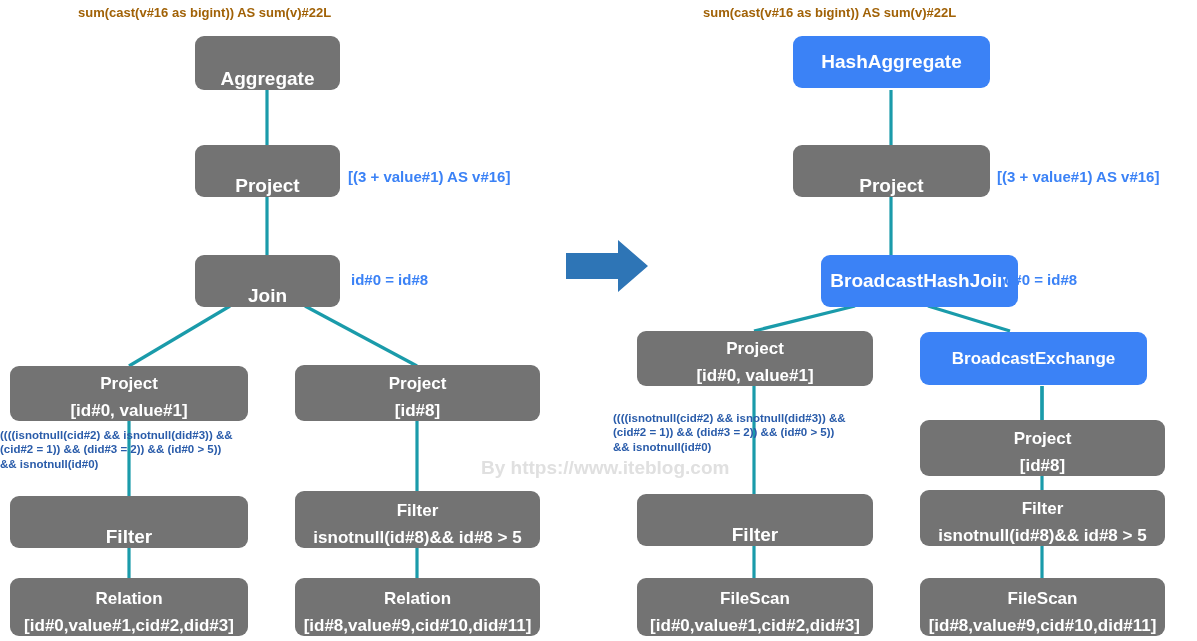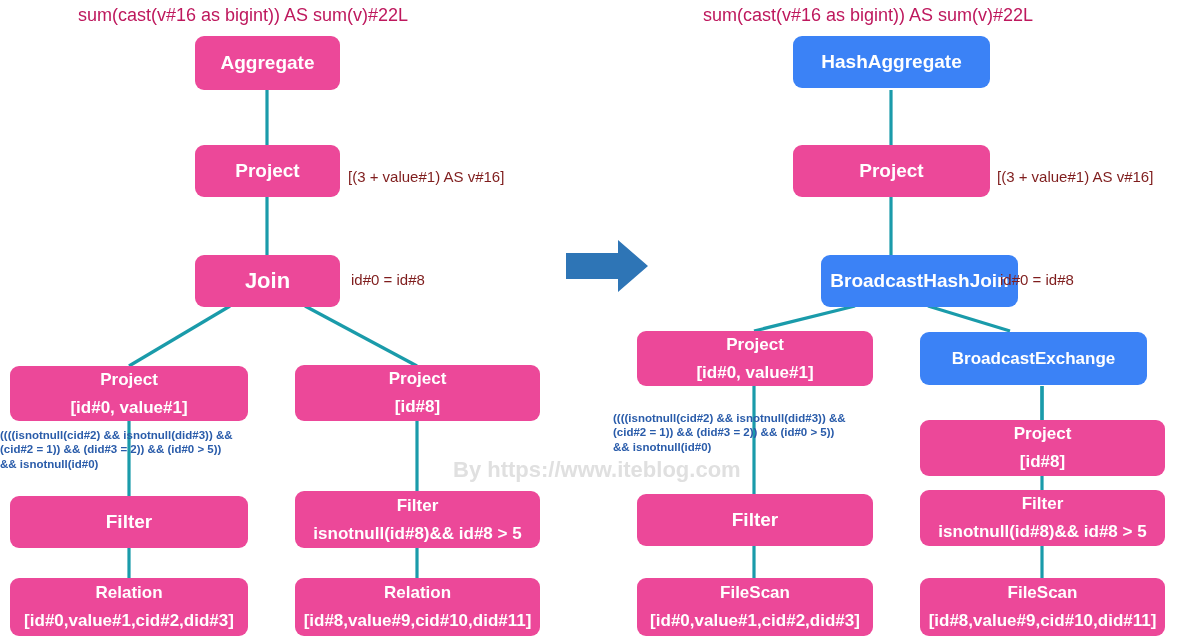--- a/index.html
+++ b/index.html
@@ -32,52 +32,53 @@
     justify-content: center;
     color: #ffffff;
     font-weight: bold;
     line-height: 1.15;
     text-align: center;
     box-sizing: border-box;
     z-index: 3;
   }
   .node .ln1 { display: block; }
   .node .ln2 { display: block; margin-top: 8px; }
-  .teal { background: #ec4899; }
+  .teal { background: #737373; justify-content: flex-end; }
   .blue { background: #3b82f6; }
   .note {
     position: absolute;
-    color: #7f1d1d;
-    font-weight: normal;
+    color: #3b82f6;
+    font-weight: bold;
     z-index: 4;
     white-space: nowrap;
   }
   .cond {
     position: absolute;
     color: #2A5CAA;
     font-weight: bold;
     text-align: left;
     line-height: 1.25;
     z-index: 2;
   }
   .title {
     position: absolute;
-    color: #be185d;
-    font-weight: normal;
-    font-size: 18px;
+    color: #a16207;
+    font-weight: bold;
+    font-size: 13px;
     white-space: nowrap;
     z-index: 4;
   }
   .watermark {
     position: absolute;
     color: #E0E0E0;
     font-weight: bold;
-    font-size: 22px;
+    font-size: 19px;
     z-index: 1;
     white-space: nowrap;
+    margin-left: 28px;
   }
   .arrow {
     position: absolute;
     z-index: 4;
   }
 </style>
 </head>
 <body>
 
 <div id="canvas">
@@ -117,21 +118,21 @@
 
   <div class="node teal" style="left:195px; top:36px; width:145px; height:54px; font-size:19px;">
     <span class="ln1">Aggregate</span>
   </div>
 
   <div class="node teal" style="left:195px; top:145px; width:145px; height:52px; font-size:19px;">
     <span class="ln1">Project</span>
   </div>
   <div class="note" style="left:348px; top:168px; font-size:15px;">[(3 + value#1) AS v#16]</div>
 
-  <div class="node teal" style="left:195px; top:255px; width:145px; height:52px; font-size:22px;">
+  <div class="node teal" style="left:195px; top:255px; width:145px; height:52px; font-size:19px;">
     <span class="ln1">Join</span>
   </div>
   <div class="note" style="left:351px; top:271px; font-size:15px;">id#0 = id#8</div>
 
   <div class="node teal" style="left:10px; top:366px; width:238px; height:55px; font-size:17px;">
     <span class="ln1">Project</span>
     <span class="ln2">[id#0, value#1]</span>
   </div>
 
   <div class="node teal" style="left:295px; top:365px; width:245px; height:56px; font-size:17px;">

